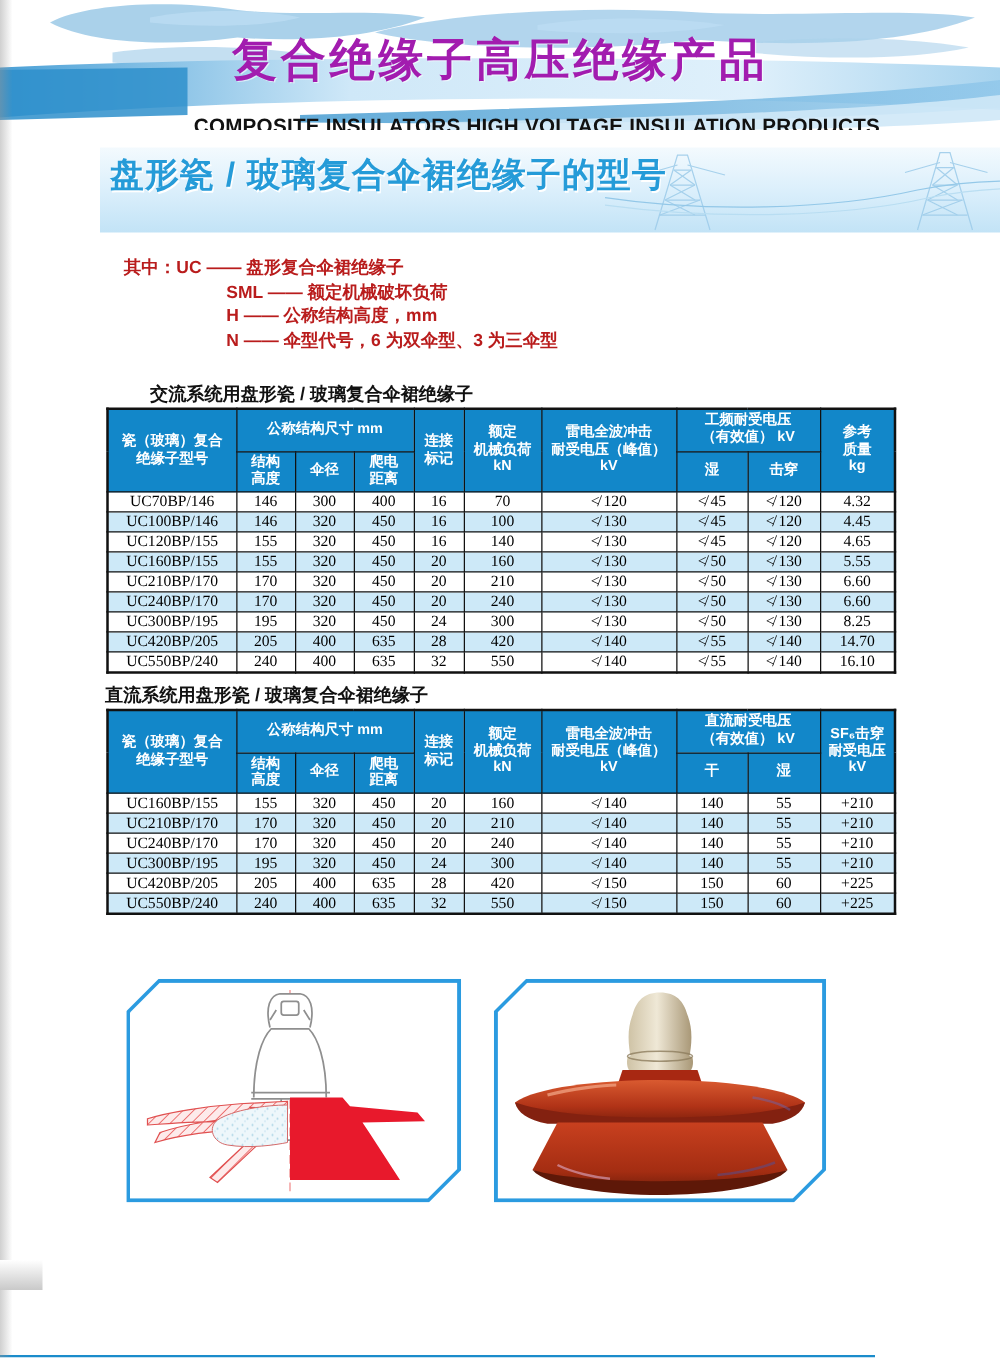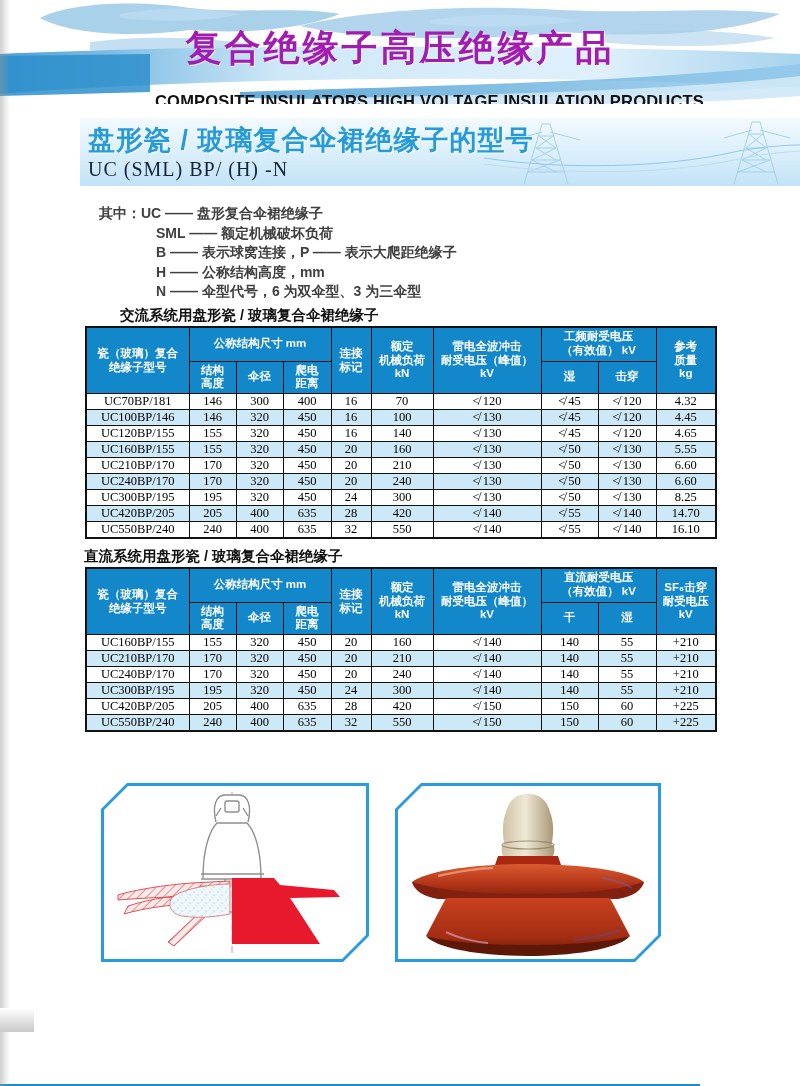--- a/index.html
+++ b/index.html
@@ -43,23 +43,23 @@
     font-size:27px; font-weight:bold; color:#259bd8; letter-spacing:1px;
     text-shadow:1px 1px 0 #ffffff;
   }
   .model-code {
     position:absolute; left:8px; top:40px;
     font-family:"Liberation Serif", serif;
     font-size:20px; color:#16223f; letter-spacing:1px;
   }
 
   
-  .legend { position:absolute; left:99px; top:204px; font-size:14px; color:#404040;
+  .legend { position:absolute; left:99px; top:204px; font-size:14px; color:#b91c1c;
     font-weight:bold; line-height:19.5px; }
-  .legend-line + .legend-line { margin-left:57px; }
+  .legend-line + .legend-line { margin-left:82px; }
 
   
   .tbl-title { position:absolute; left:84px; font-size:14.5px; font-weight:bold; color:#111; }
   .tbl-title.ac { top:306px;margin-left:36px; }
   .tbl-title.dc { top:547px; }
   table.data {
     position:absolute; left:85px; width:630px;
     border-collapse:collapse; table-layout:fixed;
     border:2px solid #111;
   }
@@ -164,28 +164,26 @@
         <path d="M30 22 L58 14 M66 14 L96 22"></path>
         <path d="M250 66 L268 4 L276 4 L294 66"></path>
           <path d="M254 54 L290 54 M258 42 L286 42 M262 30 L282 30 M265 16 L279 16"></path>
         <path d="M254 54 L286 42 M258 42 L282 54 M258 42 L282 30 M262 30 L282 42 M262 30 L279 16 M265 16 L282 30"></path>
         <path d="M240 20 L268 12 M276 12 L306 20"></path>
         <path d="M0 40 C80 52 180 50 250 34 C300 24 350 26 380 30" stroke="#8cc4e6"></path>
         <path d="M0 46 C90 58 190 56 260 40 C310 30 355 32 380 36" stroke="#b6dcf1"></path>
       </g>
     </svg>
     <div class="section-title">盘形瓷 / 玻璃复合伞裙绝缘子的型号</div>
-    <div class="model-code">UC (SML) BP/ (H) -N</div>
   </div>
 
   <div class="legend">
 
   <div class="legend-line">其中：UC —— 盘形复合伞裙绝缘子</div>
       <div class="legend-line">SML —— 额定机械破坏负荷</div>
-      <div class="legend-line">B —— 表示球窝连接，P —— 表示大爬距绝缘子</div>
       <div class="legend-line">H —— 公称结构高度，mm</div>
       <div class="legend-line">N —— 伞型代号，6 为双伞型、3 为三伞型</div>
     </div>
 
   <div class="tbl-title ac">交流系统用盘形瓷 / 玻璃复合伞裙绝缘子</div>
   <table class="data ac">
     <colgroup>
       <col style="width:103px">
         <col style="width:47px">
         <col style="width:47px">
@@ -221,21 +219,21 @@
 高度</th>
         <th>伞径</th>
         <th>爬电
 距离</th>
         <th>湿</th>
         <th>击穿</th>
       </tr>
     </thead>
     <tbody>
         <tr>
-          <td>UC70BP/181</td>
+          <td>UC70BP/146</td>
           <td>146</td>
           <td>300</td>
           <td>400</td>
           <td>16</td>
           <td>70</td>
           <td>≮ 120</td>
           <td>≮ 45</td>
           <td>≮ 120</td>
           <td>4.32</td>
         </tr>

